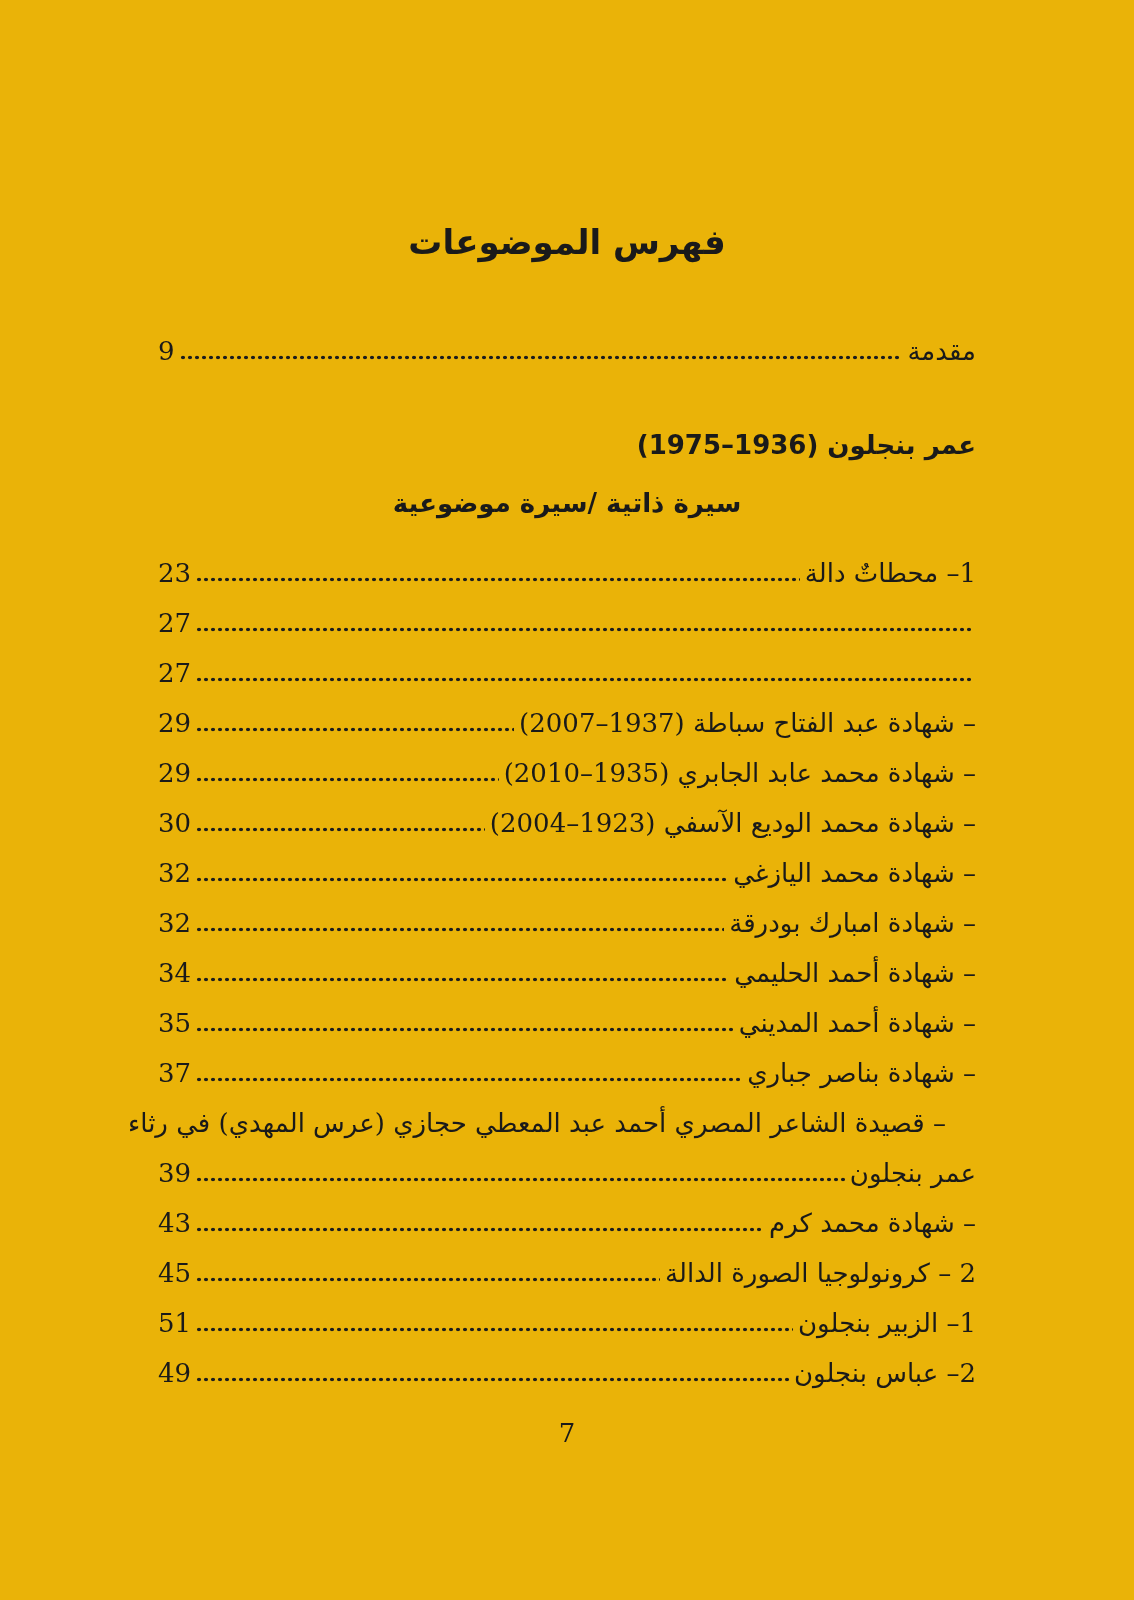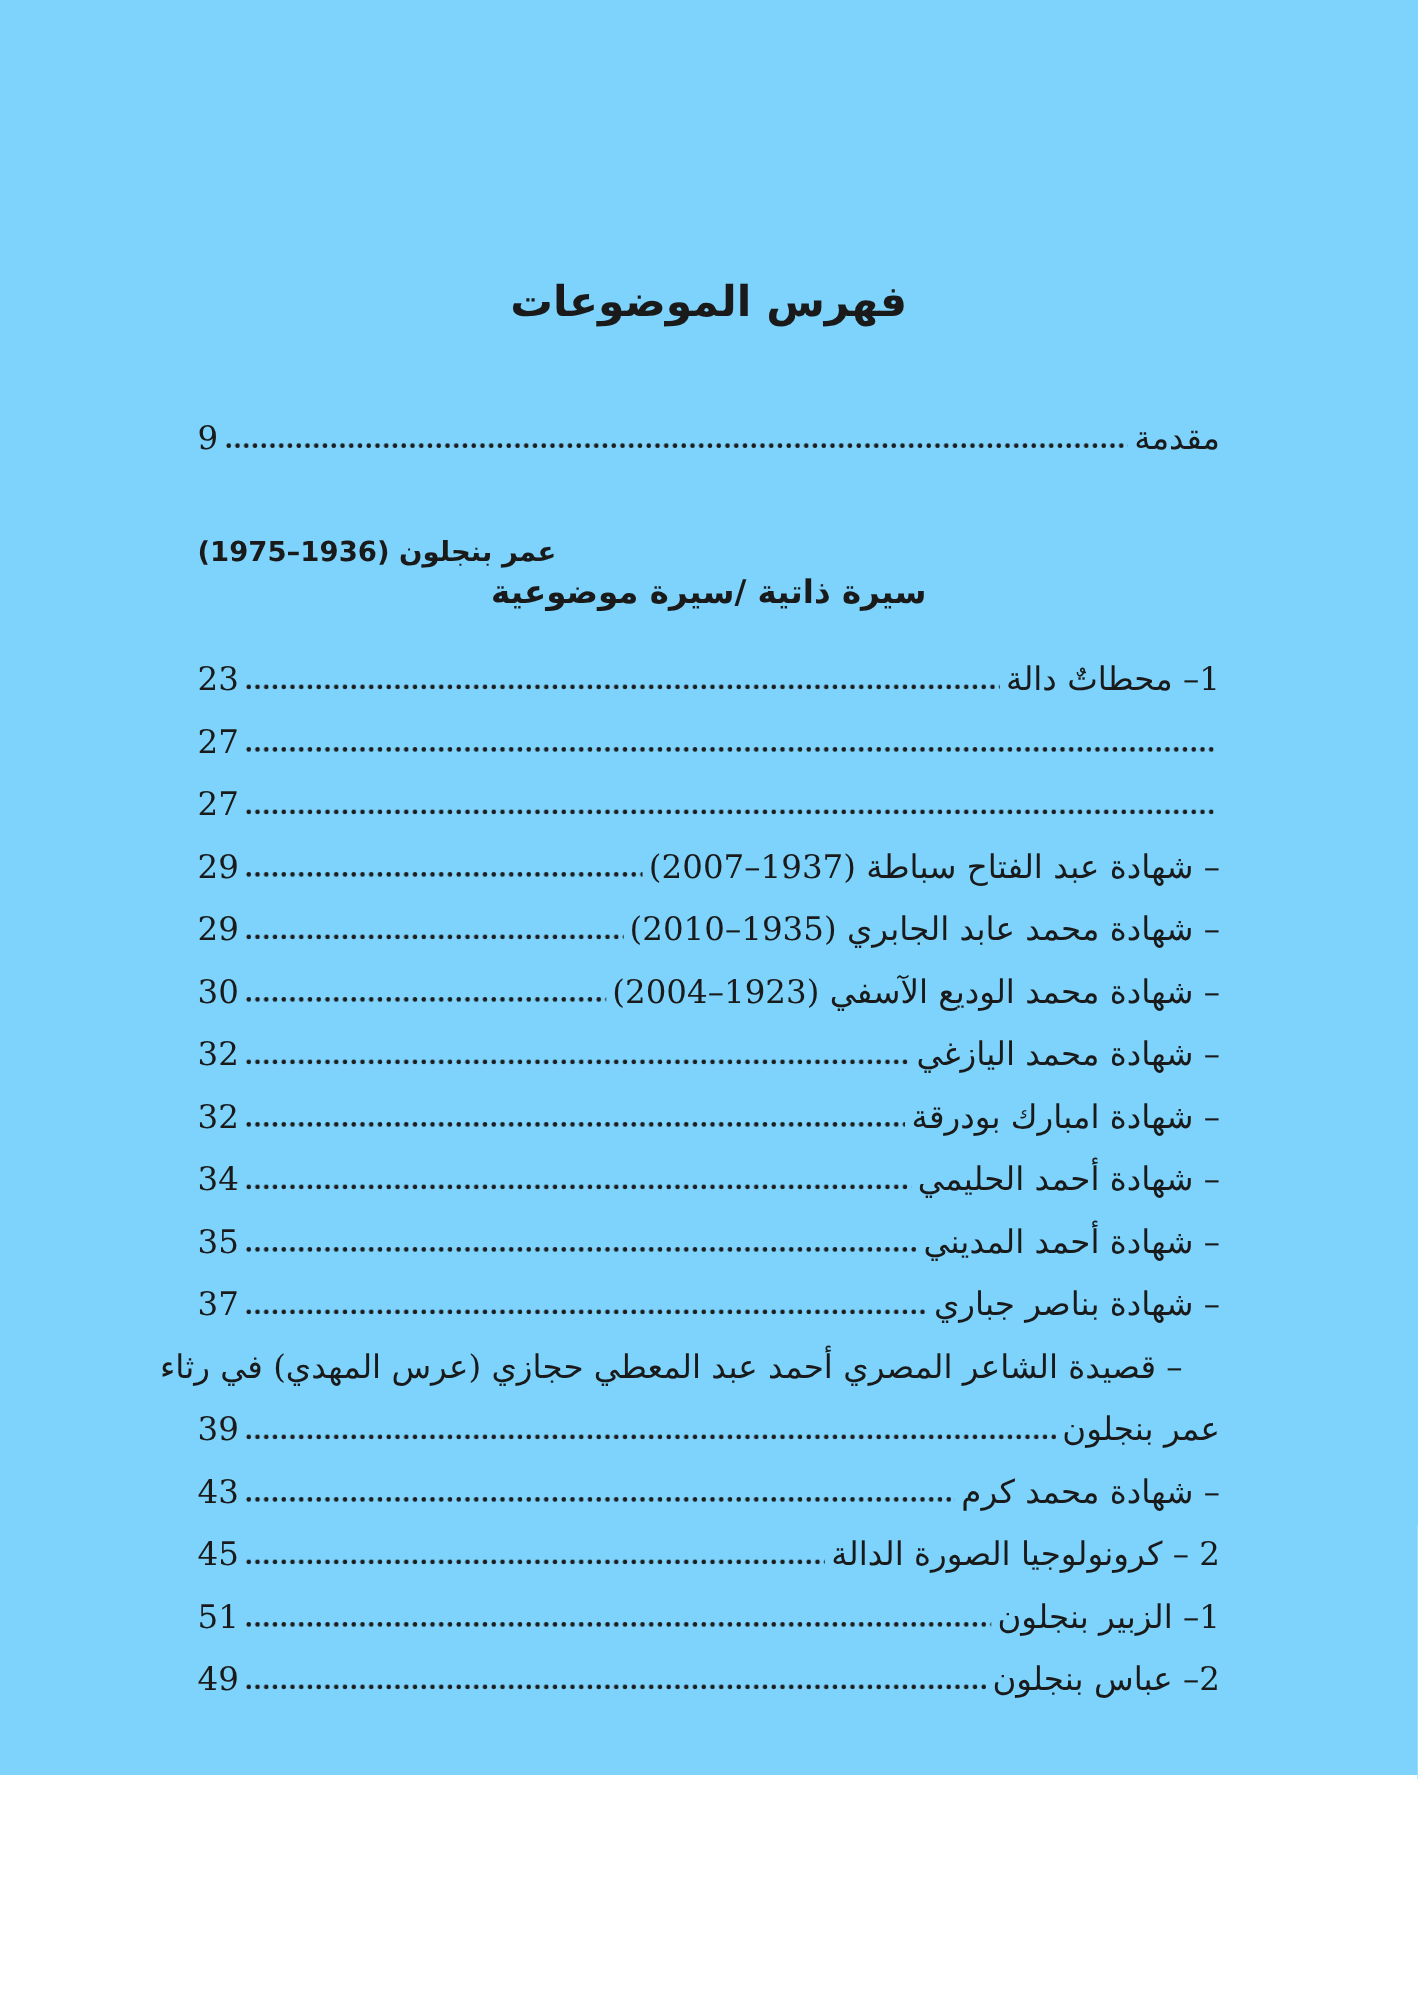--- a/index.html
+++ b/index.html
@@ -1,20 +1,20 @@
 <!DOCTYPE html>
 <html lang="ar"><head>
 <meta charset="utf-8">
 <style>
   html, body { margin: 0; padding: 0; }
   .page {
     position: relative;
     width: 1134px;
-    height: 1420px;
-    background: #7dd3fc;
+    height: 1600px;
+    background: #eab308;
     overflow: hidden;
     font-family: "DejaVu Serif", "DejaVu Sans", sans-serif;
     color: #1a1a1a;
   }
   .content {
     position: absolute;
     top: 0;
     left: 158px;
     width: 818px;
     direction: rtl;
@@ -43,27 +43,27 @@
     background-size: 7px 5px;
     background-repeat: repeat-x;
   }
   .entry-page {
     flex: 0 0 auto;
     font-family: "DejaVu Serif", "DejaVu Sans", serif;
     font-size: 26px;
   }
   .section-heading {
     margin-top: 44px;
-    text-align: left;
-    font-size: 22px;
+    text-align: right;
+    font-size: 26px;
     font-weight: bold;
     font-family: "DejaVu Sans", sans-serif;
   }
   .section-subheading {
-    margin-top: 4px;
+    margin-top: 28px;
     text-align: center;
     font-size: 26px;
     font-weight: bold;
     font-family: "DejaVu Sans", sans-serif;
   }
   #toc-entries { margin-top: 40px; }
   .toc-row.indented { padding-right: 30px; }
   .footer-page-number {
     position: absolute;
     top: 1418px;

